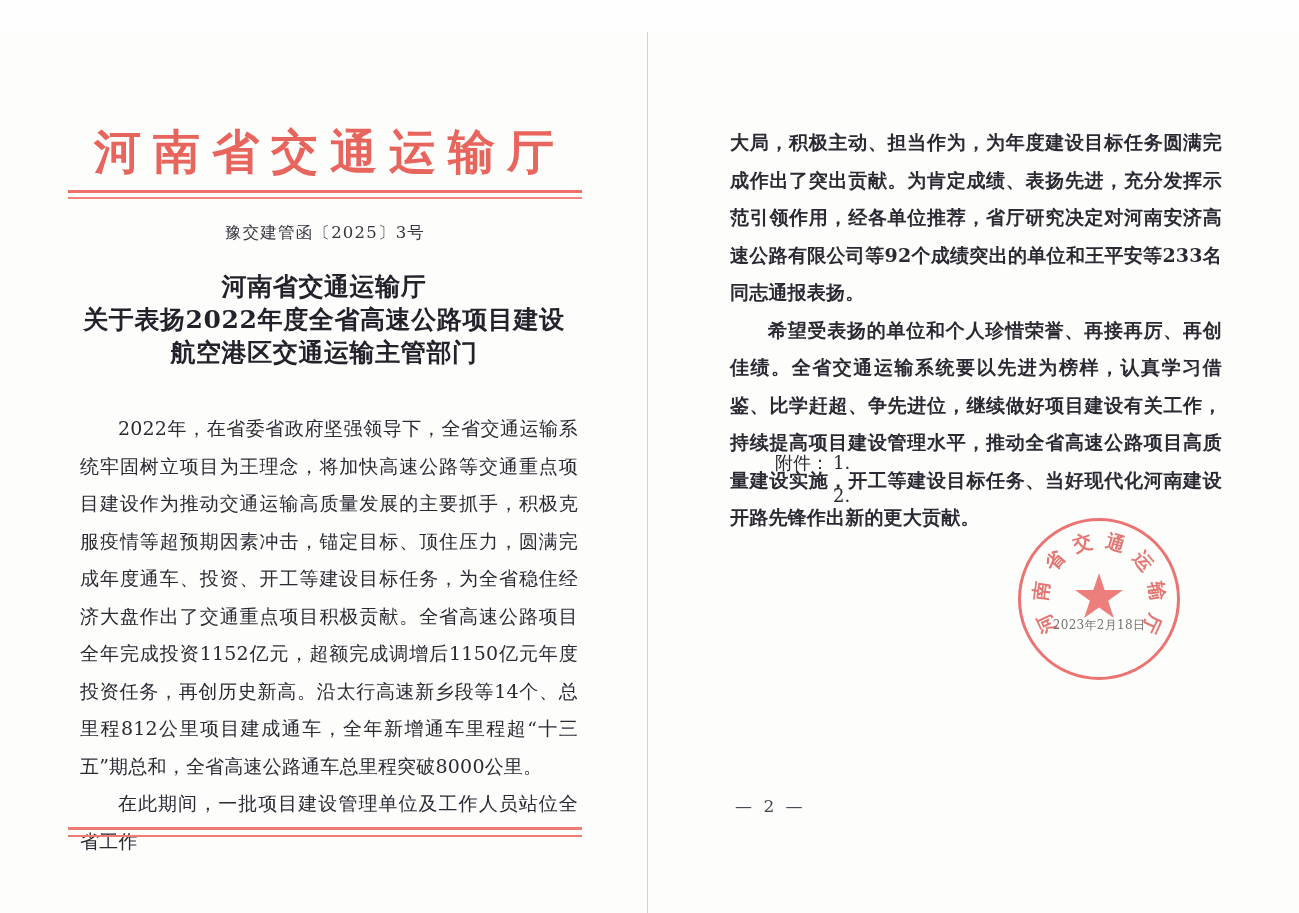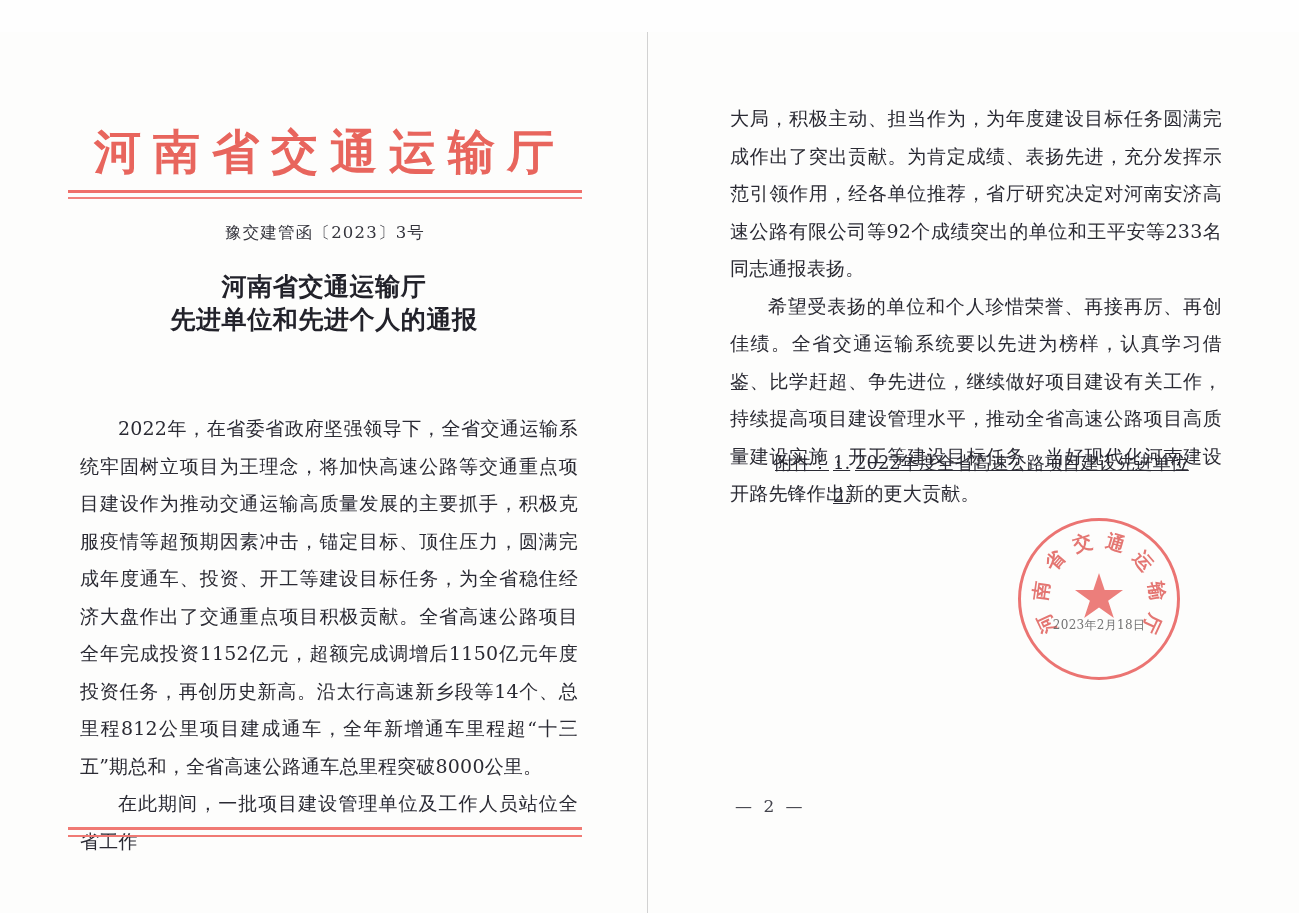--- a/index.html
+++ b/index.html
@@ -112,22 +112,23 @@
     font-family: "DejaVu Serif", "Liberation Serif", serif;
     text-align: justify;
   }
   .body-left {
     left: 80px;
     top: 378px;
     width: 498px;
   }
   .body-right {
     left: 730px;
-    top: 100px;
+    top: 124px;
     width: 492px;
+    font-weight: bold;
   }
   .para {
     margin: 0;
     text-align: justify;
     text-justify: inter-character;
   }
   .para.indent { text-indent: 38px; }
 
   
   .rule-bottom {
@@ -143,21 +144,21 @@
   
   .attachments {
     position: absolute;
     left: 775px;
     top: 446px;
     font-size: 18px;
     line-height: 33px;
     color: #2a2a33;
     font-family: "DejaVu Serif", "Liberation Serif", serif;
   }
-  .attach-row { display: flex; white-space: nowrap; text-decoration: underline; }
+  .attach-row { display: flex; white-space: nowrap; }
   .attach-label { width: 58px; flex: none; }
   .attach-num { width: 22px; flex: none; }
 
   
   .seal-wrap {
     position: absolute;
     left: 1018px;
     top: 518px;
     width: 162px;
     height: 162px;
@@ -230,25 +231,26 @@
     <div class="letterhead">
       <div class="letterhead-title">河南省交通运输厅</div>
     </div>
 
     <div class="rule-top" style="top:158px;">
       <div class="rule-thick"></div>
       <div class="rule-gap"></div>
       <div class="rule-thin"></div>
     </div>
 
-    <div class="doc-number">豫交建管函〔2023〕3号</div>
+    <div class="doc-number">豫交建管函〔2025〕3号</div>
 
     <div class="doc-title">
       <span class="tline">河南省交通运输厅</span>
-      <span class="tline">先进单位和先进个人的通报</span>
+      <span class="tline">关于表扬2022年度全省高速公路项目建设</span>
+      <span class="tline">航空港区交通运输主管部门</span>
     </div>
 
     <div class="body-col body-left">
       <p class="para indent">2022年，在省委省政府坚强领导下，全省交通运输系统牢固树立项目为王理念，将加快高速公路等交通重点项目建设作为推动交通运输高质量发展的主要抓手，积极克服疫情等超预期因素冲击，锚定目标、顶住压力，圆满完成年度通车、投资、开工等建设目标任务，为全省稳住经济大盘作出了交通重点项目积极贡献。全省高速公路项目全年完成投资1152亿元，超额完成调增后1150亿元年度投资任务，再创历史新高。沿太行高速新乡段等14个、总里程812公里项目建成通车，全年新增通车里程超“十三五”期总和，全省高速公路通车总里程突破8000公里。</p>
       <p class="para indent">在此期间，一批项目建设管理单位及工作人员站位全省工作</p>
     </div>
 
     <div class="rule-bottom">
       <div class="rb1"></div>
       <div class="rb-gap"></div>
@@ -260,21 +262,20 @@
 
   <div class="body-col body-right">
     <p class="para">大局，积极主动、担当作为，为年度建设目标任务圆满完成作出了突出贡献。为肯定成绩、表扬先进，充分发挥示范引领作用，经各单位推荐，省厅研究决定对河南安济高速公路有限公司等92个成绩突出的单位和王平安等233名同志通报表扬。</p>
     <p class="para indent">希望受表扬的单位和个人珍惜荣誉、再接再厉、再创佳绩。全省交通运输系统要以先进为榜样，认真学习借鉴、比学赶超、争先进位，继续做好项目建设有关工作，持续提高项目建设管理水平，推动全省高速公路项目高质量建设实施，开工等建设目标任务、当好现代化河南建设开路先锋作出新的更大贡献。</p>
   </div>
 
   <div class="attachments">
     <div class="attach-row">
       <span class="attach-label">附件：</span>
       <span class="attach-num">1.</span>
-      <span>2022年度全省高速公路项目建设先进单位</span>
     </div>
     <div class="attach-row">
       <span class="attach-label"></span>
       <span class="attach-num">2.</span>
     </div>
   </div>
 
   <div class="seal-wrap">
     <div class="seal"></div>
     <div class="seal-ring-text" id="seal-ring">

